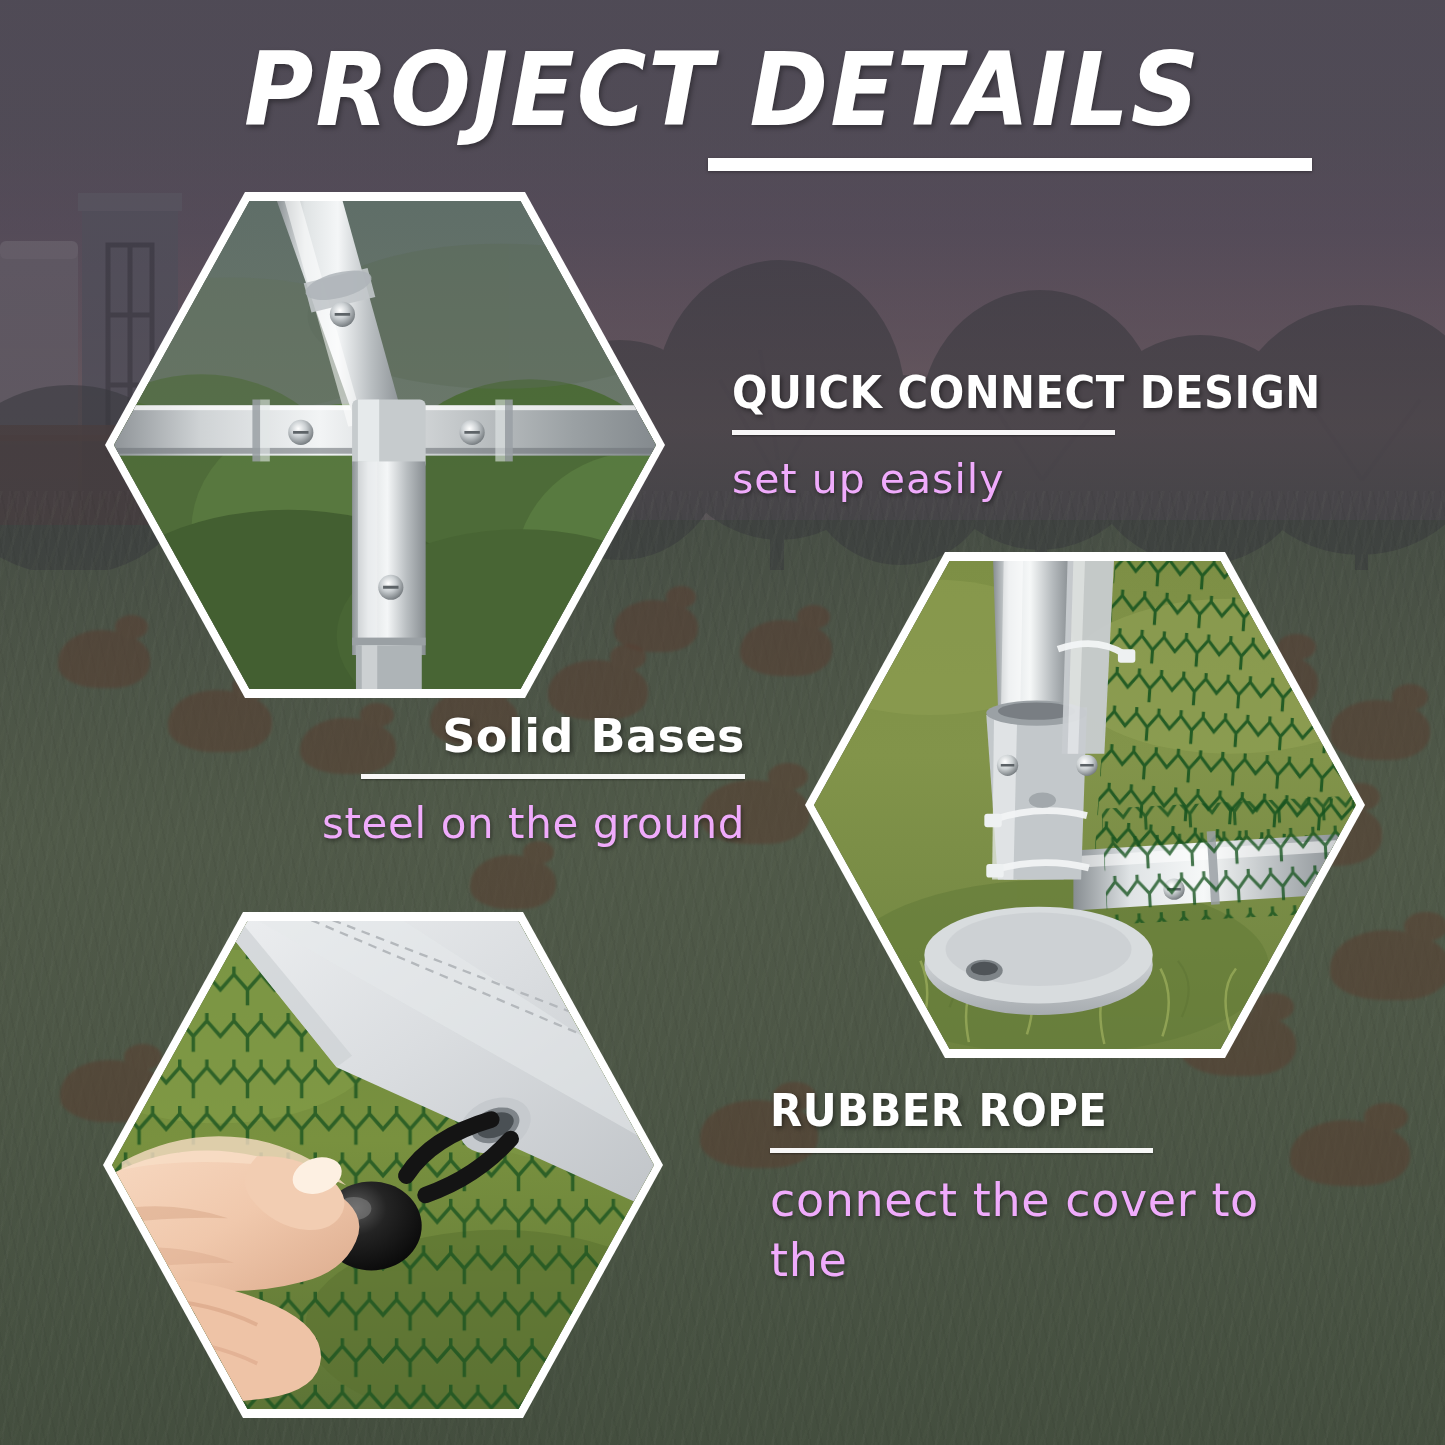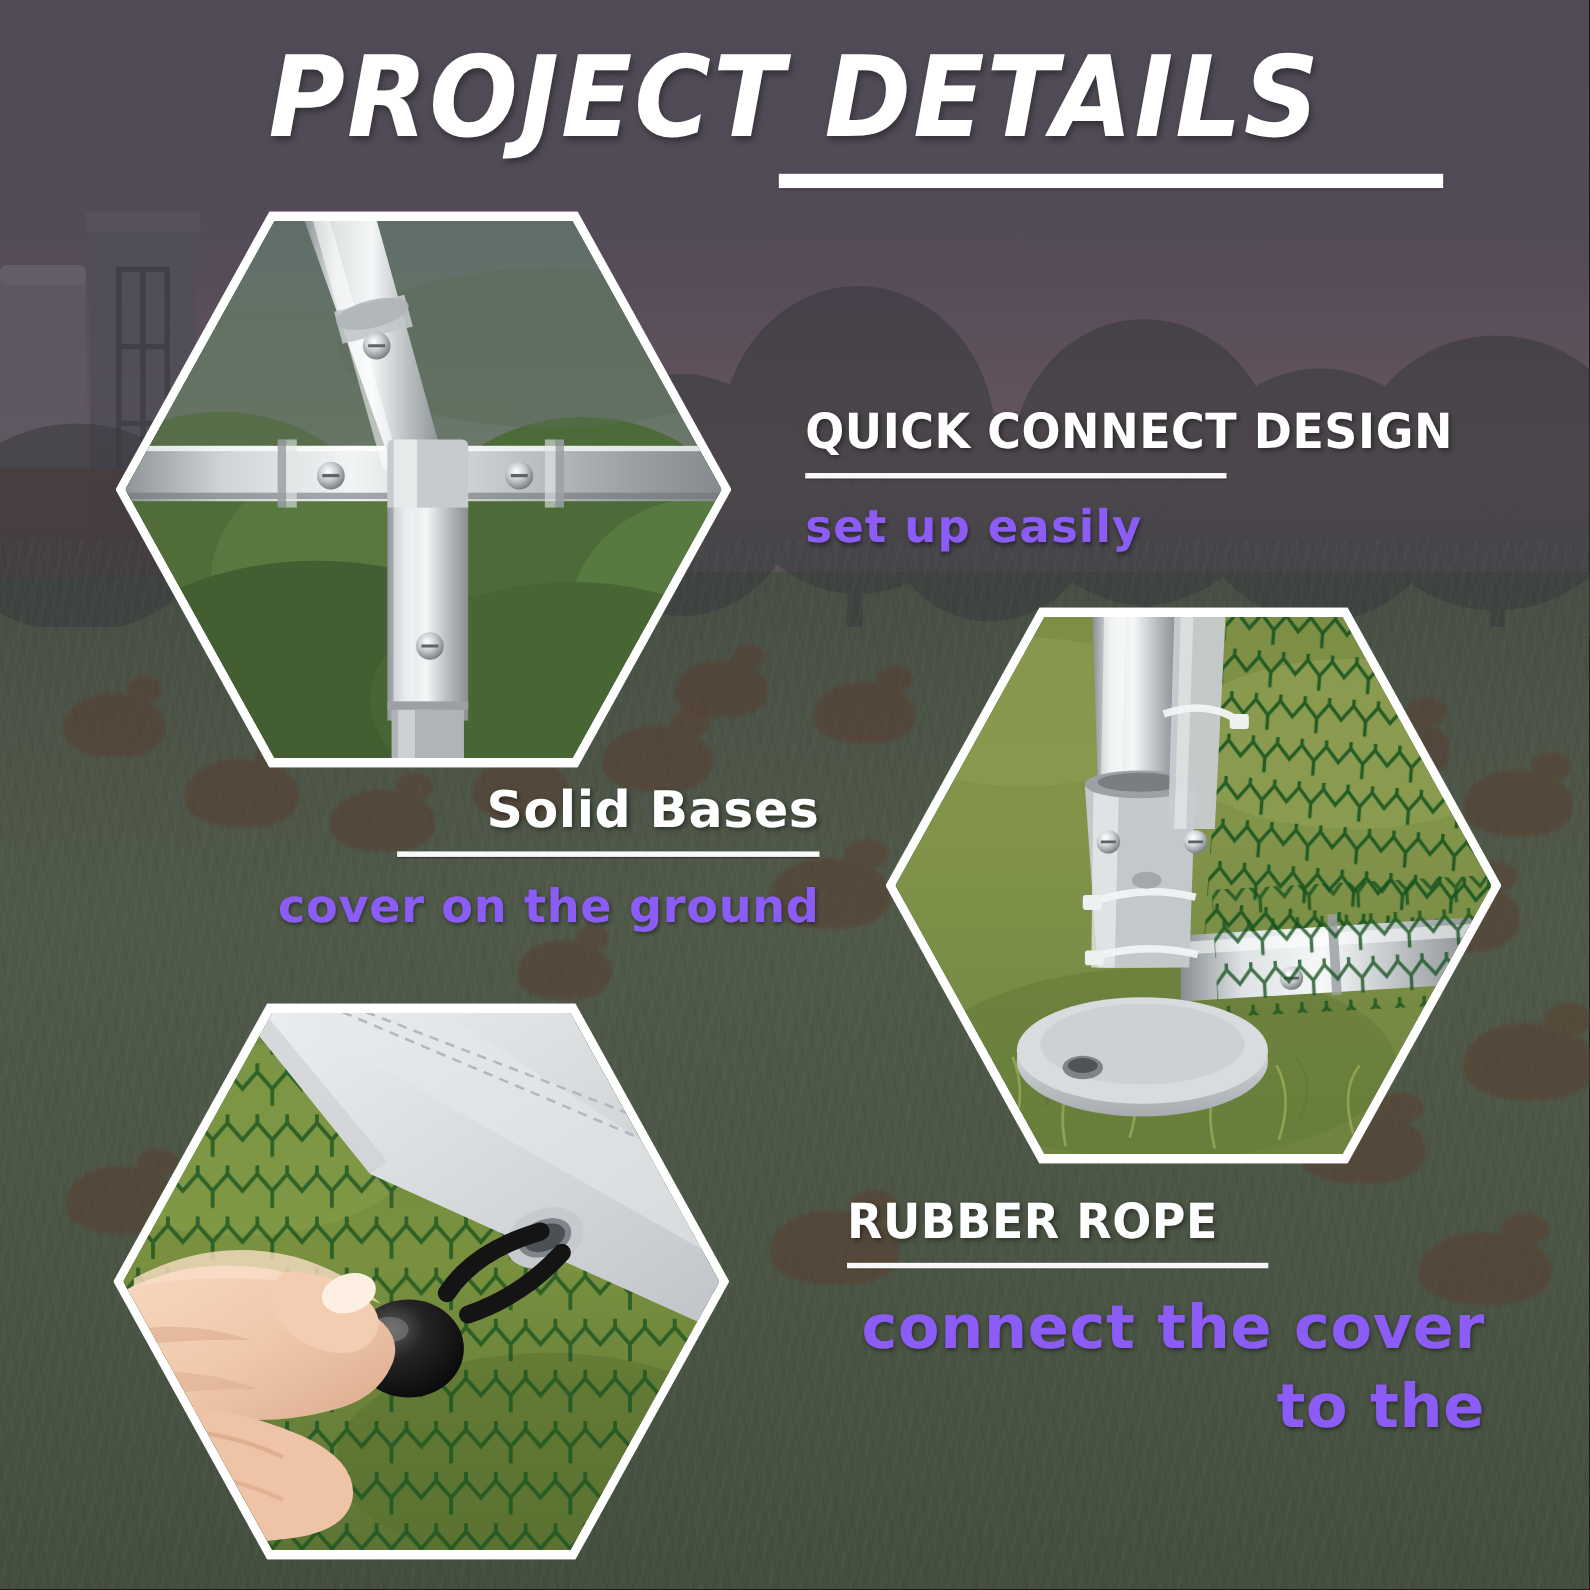--- a/index.html
+++ b/index.html
@@ -91,43 +91,43 @@
     white-space:nowrap;
     line-height:1.05;
   }
   .feat-rule {
     height:5px; background:#ffffff; opacity:.96;
     box-shadow:0 1px 2px rgba(0,0,0,.4);
     margin-top:14px; margin-bottom:18px;
   }
   .feat-sub {
     font-family:"DejaVu Sans", sans-serif;
-    font-weight:700;
-    color:#8b5cf6;
+    font-weight:400;
+    color:#f0abfc;
     text-shadow:1px 2px 4px rgba(0,0,0,.45);
     line-height:1.30;
   }
 
   
   #feat-quick { left:732px; top:370px; width:580px; text-align:left; }
   #feat-quick .feat-title { font-size:44px; letter-spacing:.5px; transform:scaleX(.95); transform-origin:left center; }
   #feat-quick .feat-rule  { width:383px; }
   #feat-quick .feat-sub   { font-size:41px; letter-spacing:1px; }
 
   
   #feat-bases { left:240px; top:712px; width:505px; text-align:right; }
   #feat-bases .feat-title { font-size:46px; letter-spacing:.5px; }
   #feat-bases .feat-rule  { width:384px; margin-left:auto; }
   #feat-bases .feat-sub   { font-size:42px; letter-spacing:.6px; }
 
   
   #feat-rope { left:740px; top:1088px; width:580px; text-align:left;margin-left:30px; }
   #feat-rope .feat-title { font-size:44px; letter-spacing:.5px; transform:scaleX(.95); transform-origin:left center; }
   #feat-rope .feat-rule  { width:383px; }
-  #feat-rope .feat-sub   { font-size:55px; letter-spacing:.6px;text-align:right; }
+  #feat-rope .feat-sub   { font-size:46px; letter-spacing:.6px; }
 </style>
 </head>
 <body>
 
 <div class="stage">
 
   <div class="bg">
     <div class="bg-sky"></div>
     <div class="bg-field"></div>
 
@@ -386,21 +386,21 @@
         <circle cx="282" cy="212" r="11" fill="url(#screwB)"></circle>
         <line x1="275" y1="212" x2="289" y2="212" stroke="#5c6266" stroke-width="2.6"></line>
         <ellipse cx="236" cy="248" rx="14" ry="8" fill="#9aa0a4" opacity=".8"></ellipse>
       </svg>
     </div>
   </div>
 
   <div class="feat" id="feat-bases">
     <div class="feat-title">Solid Bases</div>
     <div class="feat-rule"></div>
-    <div class="feat-sub">cover on the ground</div>
+    <div class="feat-sub">steel on the ground</div>
   </div>
 
   <div class="hex" id="hex-rope">
     <div class="hex-inner">
       <svg viewBox="0 0 560 506" preserveAspectRatio="xMidYMid slice">
         <defs>
           <linearGradient id="grassC" x1="0" y1="0" x2="0" y2="1">
             <stop offset="0%" stop-color="#6f8a3f"></stop>
             <stop offset="45%" stop-color="#79913f"></stop>
             <stop offset="100%" stop-color="#5d7436"></stop>

